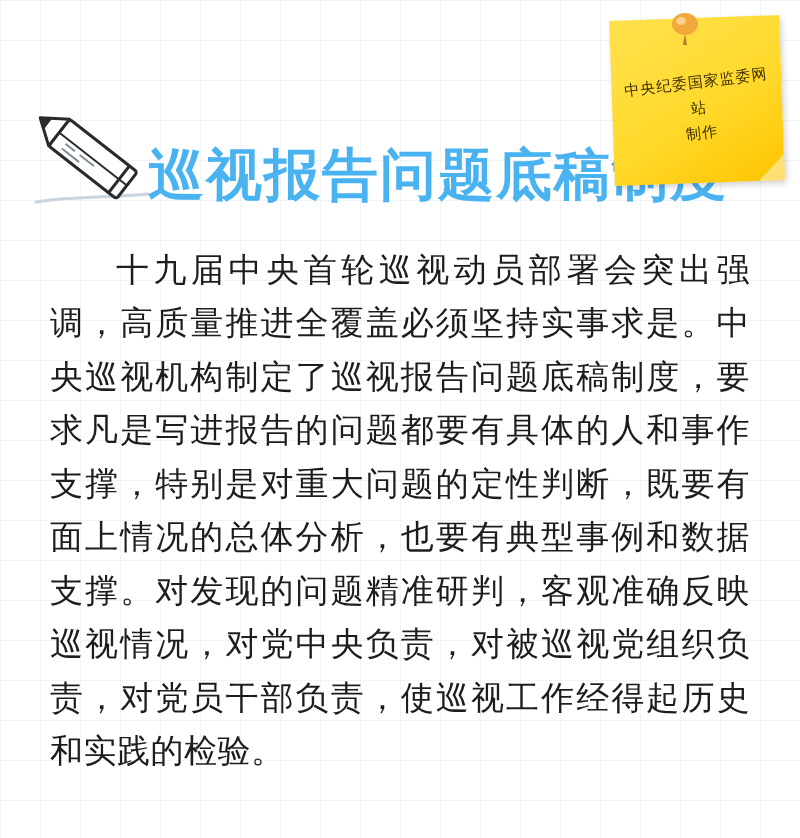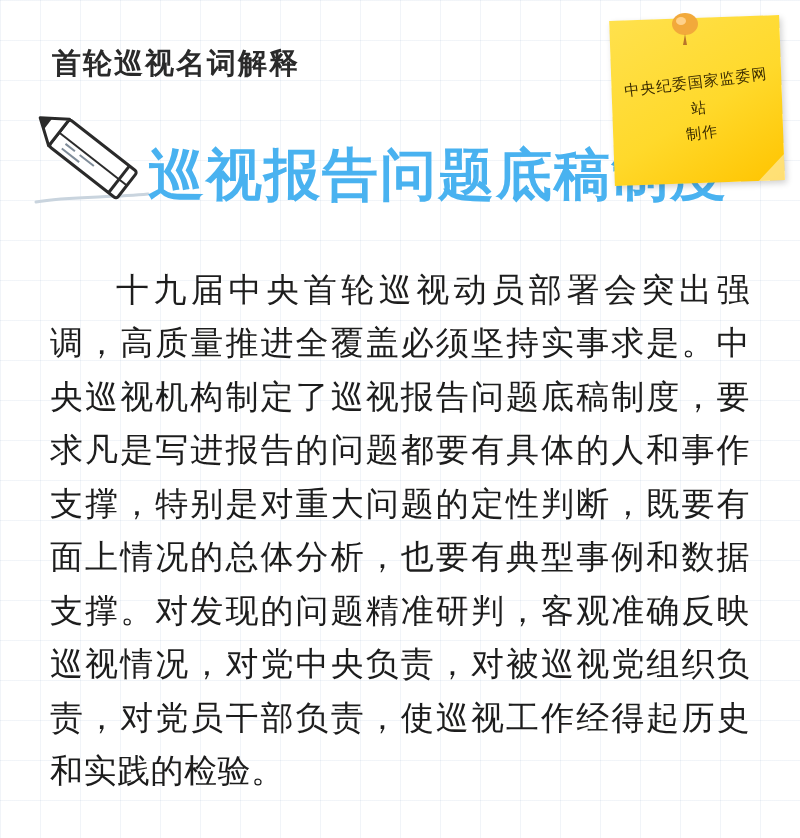--- a/index.html
+++ b/index.html
@@ -106,37 +106,36 @@
     left: 58px;
     top: -6px;
     width: 30px;
     height: 34px;
   }
 
   
   .body-text {
     position: absolute;
     left: 50px;
-    top: 264px;
+    top: 244px;
     width: 700px;
     font-family: "Liberation Serif", serif;
     font-size: 33px;
     line-height: 1.62;
     color: #1d1d1d;
     text-align: justify;
     text-indent: 66px;
     letter-spacing: 0.5px;
   }
 </style>
 </head>
 <body>
 
 <div class="page">
 
-  <div class="kicker">首轮巡视名词解释</div>
 
   <div class="pencil">
     <svg viewBox="0 0 130 110" width="130" height="110" aria-hidden="true">
 
       <path d="M8 98 C 40 92, 80 94, 120 90" stroke="#c9d4de" stroke-width="3" fill="none" stroke-linecap="round"></path>
 
       <g transform="rotate(38 65 55)">
         <rect x="22" y="38" width="86" height="34" rx="3" fill="#ffffff" stroke="#2a2a2a" stroke-width="3"></rect>
         <line x1="22" y1="55" x2="108" y2="55" stroke="#2a2a2a" stroke-width="2"></line>
 

